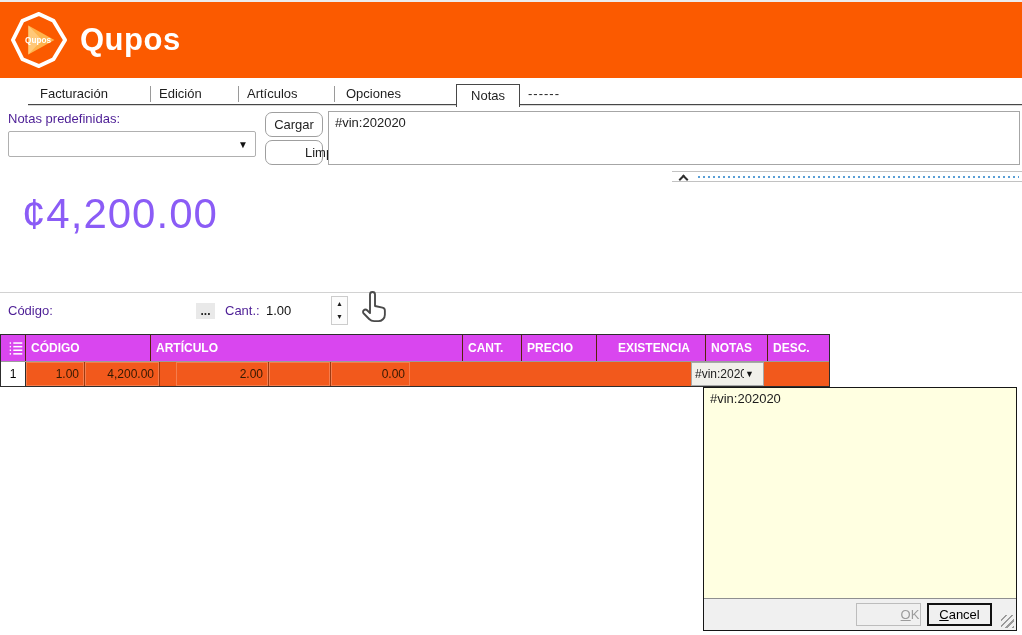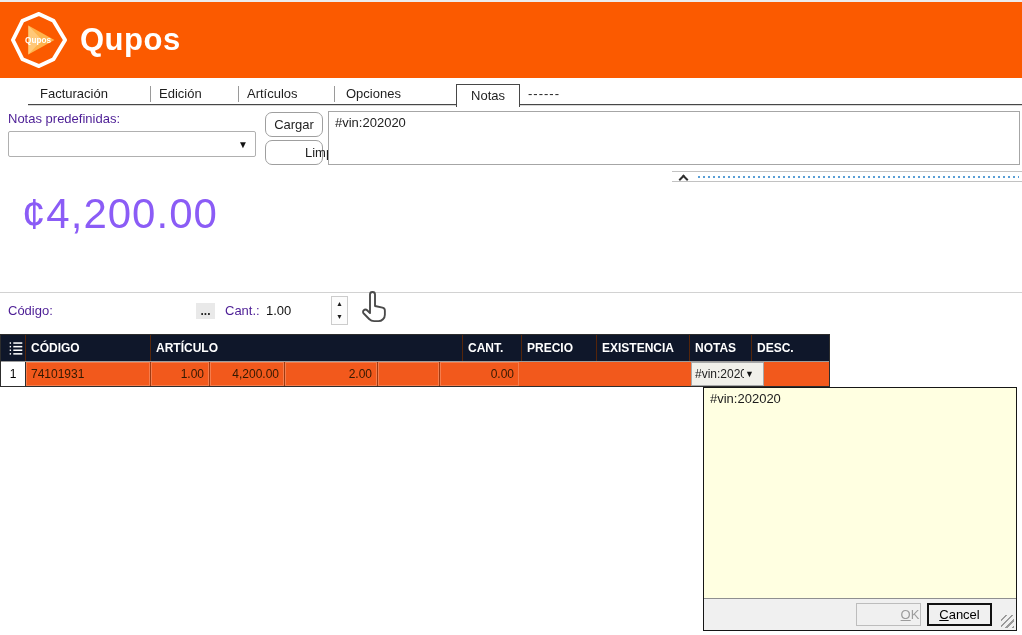--- a/index.html
+++ b/index.html
@@ -75,37 +75,37 @@
   .cant-value { position:absolute; left:266px; top:303px; font-size:13px; color:#111; }
   .spinner {
     position:absolute; left:331px; top:296px; width:17px; height:29px;
     border:1px solid #cccccc; background:#fcfcfc;
   }
   .spinner .cell { height:13px; font-size:7px; color:#1a1a1a; text-align:center; line-height:13px; cursor:default; }
   .hand-icon { position:absolute; left:360px; top:289px; width:30px; height:35px; }
 
   
   .grid { position:absolute; left:0px; top:334px; width:830px; border:1px solid #2d2d2d; }
-  .g-header { display:flex; height:26px; background:#0f172a; }
+  .g-header { display:flex; height:26px; background:#d946ef; }
   .g-header .cell {
     color:#fff; font-size:12px; font-weight:bold; line-height:26px;
     padding-left:5px; border-right:1px solid #55250a; overflow:hidden; white-space:nowrap;
   }
   .g-row { display:flex; height:25px; background:#f2591c; border-top:1px solid #9c9c9c; }
   .g-row .cell {
     font-size:12px; color:#33190263; color:#331902; line-height:24px; padding:0 5px;
     border-right:1px solid rgba(0,0,0,0.35); overflow:hidden; white-space:nowrap;
     box-shadow: inset 0 0 0 1px rgba(255,255,255,0.22);
   }
   .c-sel { width:25px; flex:0 0 25px; display:flex; align-items:center; justify-content:center; }
   .c-codigo { width:125px; flex:0 0 125px; }
   .c-articulo { width:312px; flex:0 0 312px; }
   .c-cant { width:59px; flex:0 0 59px; }
   .c-precio { width:75px; flex:0 0 75px; }
-  .c-exist { width:93px; flex:0 0 93px; }
+  .c-exist { width:93px; flex:0 0 93px;margin-left:16px; }
   .c-notas { width:62px; flex:0 0 62px; }
   .c-desc { width:79px; flex:0 0 79px; border-right:none !important; }
   .num { text-align:right; }
   .rownum { background:#fff; color:#000 !important; font-size:12px; text-align:center; line-height:24px;
     border-right:1px solid #2d2d2d !important; box-shadow:none !important; }
 
   
   .cell-editor {
     position:absolute; left:691px; top:362px; width:73px; height:24px;
     background:#f1f0ea; border:1px solid #a8a8a8; z-index:4; display:flex; align-items:center;
@@ -214,21 +214,20 @@
       <div class="cell c-codigo">CÓDIGO</div>
       <div class="cell c-articulo">ARTÍCULO</div>
       <div class="cell c-cant">CANT.</div>
       <div class="cell c-precio">PRECIO</div>
       <div class="cell c-exist">EXISTENCIA</div>
       <div class="cell c-notas">NOTAS</div>
       <div class="cell c-desc">DESC.</div>
     </div>
     <div class="g-row">
       <div class="cell c-sel rownum">1</div>
-      <div class="cell c-codigo">74101931</div>
       <div class="cell c-cant num">1.00</div>
       <div class="cell c-precio num">4,200.00</div>
       <div class="cell c-exist num">2.00</div>
       <div class="cell c-notas"></div>
       <div class="cell c-desc num">0.00</div>
     </div>
   </div>
 
   <div class="cell-editor">
     <span class="txt">#vin:202020</span>

